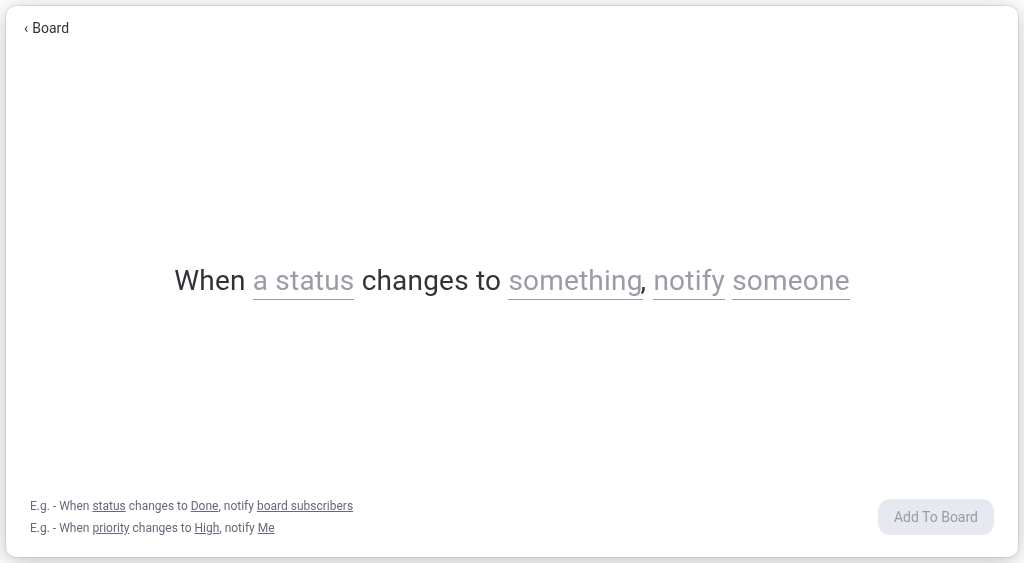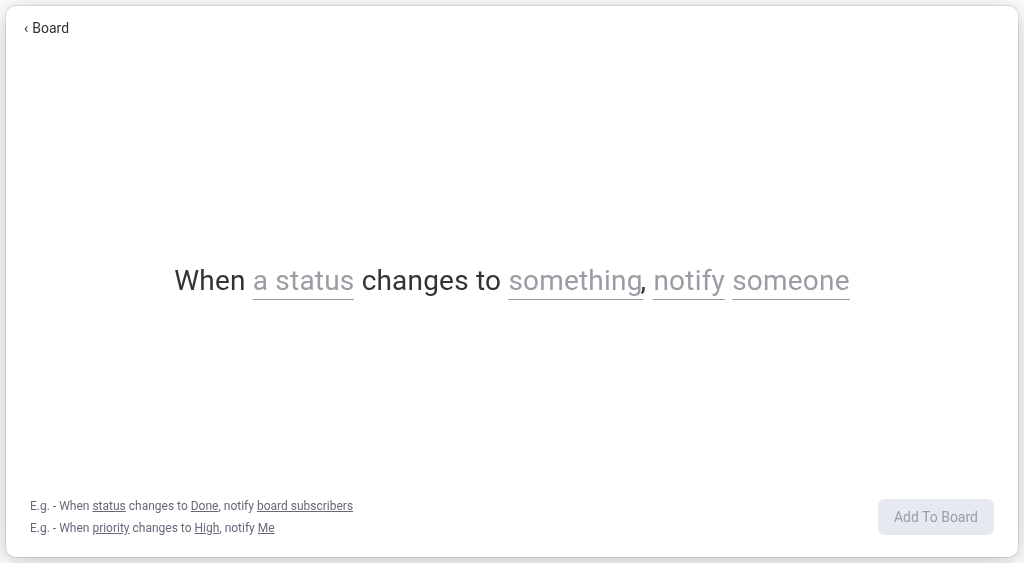--- a/index.html
+++ b/index.html
@@ -90,21 +90,21 @@
       font-size: 12px;
       color: #676879;
     }
     .example-line .eg-under {
       text-decoration: underline;
     }
     .add-button {
       background: #e6e9ef;
       color: #9b9ca4;
       border: none;
-      border-radius: 7px;
+      border-radius: 12px;
       padding: 10px 16px;
       font-size: 14px;
       cursor: not-allowed;
       font-family: inherit;
     }
   </style>
 </head>
 <body>
 
 <div class="modal-frame">

